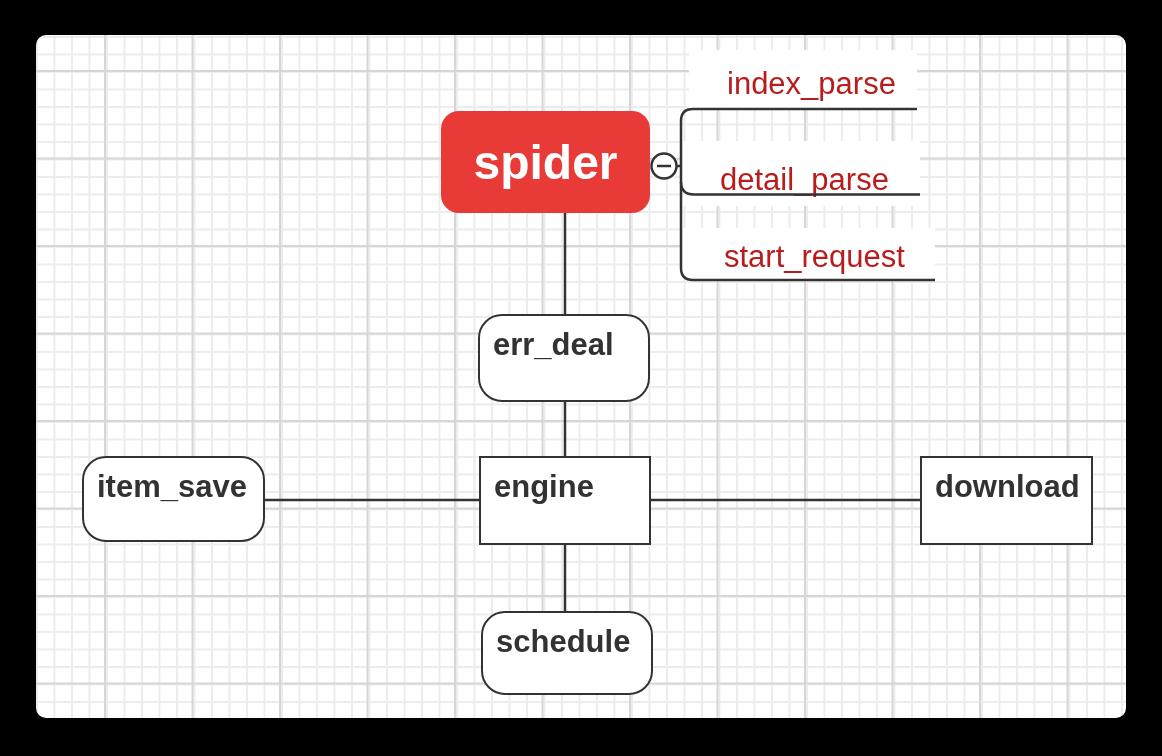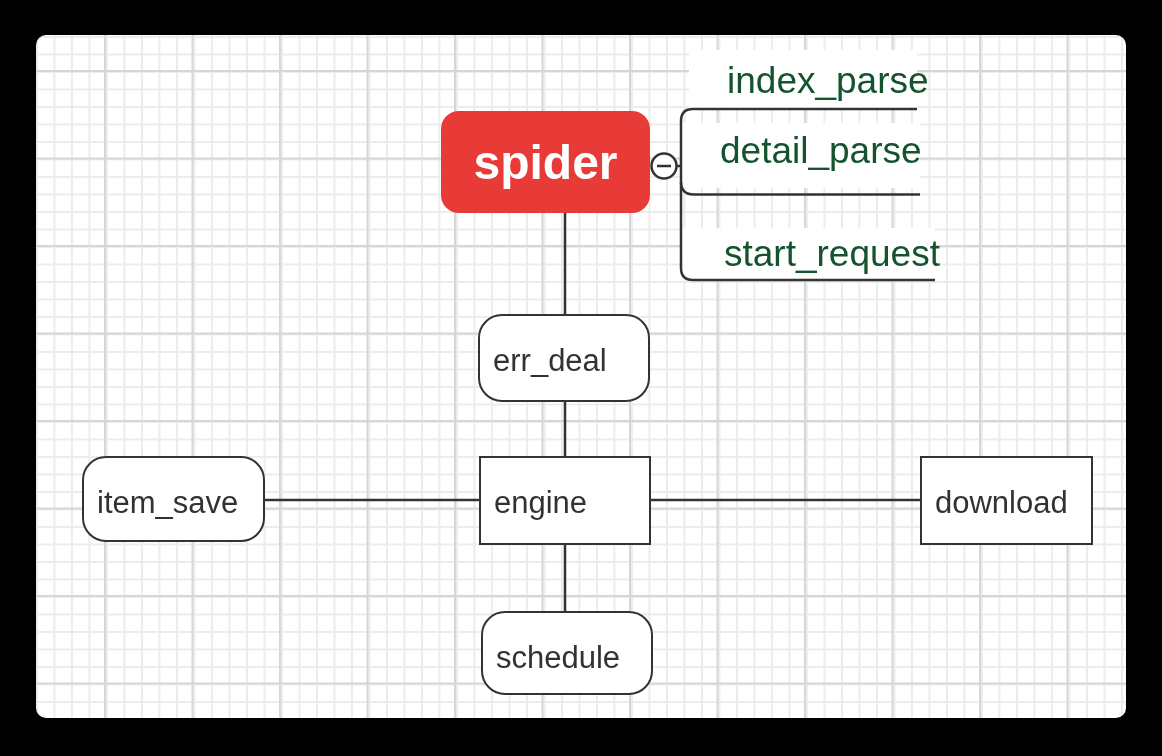--- a/index.html
+++ b/index.html
@@ -34,44 +34,45 @@
     overflow: hidden;
   }
   
   .line-topic {
     position: absolute;
     background: #ffffff;
     display: flex;
     align-items: flex-end;
     box-sizing: border-box;
     z-index: 1;
-    font-size: 37px;
-    color: #14532d;
+    font-size: 31px;
+    color: #b91c1c;
   }
   .lt-index  { left: 653px; top: 15px;  width: 228px; height: 59px;   padding: 0 0 7px 38px; }
-  .lt-detail { left: 646px; top: 88px;  width: 238px; height: 64.5px; padding: 0 0 8px 38px; align-items: center; }
+  .lt-detail { left: 646px; top: 106px;  width: 238px; height: 64.5px; padding: 0 0 8px 38px; }
   .lt-start  { left: 646px; top: 193px; width: 253px; height: 52px;   padding: 0 0 5px 42px; text-align: right; }
 
   .wires {
     position: absolute;
     left: 0; top: 0;
     z-index: 2;
     pointer-events: none;
   }
   .wires .clickable { pointer-events: auto; }
 
   .node {
     position: absolute;
     box-sizing: border-box;
     background: #ffffff;
     border: 2.5px solid #333333;
     color: #323232;
     font-size: 31px;
-    padding: 27px 13px;
+    padding: 11px 13px;
     z-index: 3;
+    font-weight: bold;
   }
   .rounded { border-radius: 24px; }
   .root-node {
     position: absolute;
     left: 405px; top: 76px;
     width: 209px; height: 102px;
     background: #e83a37;
     border-radius: 18px;
     color: #ffffff;
     font-weight: bold;

